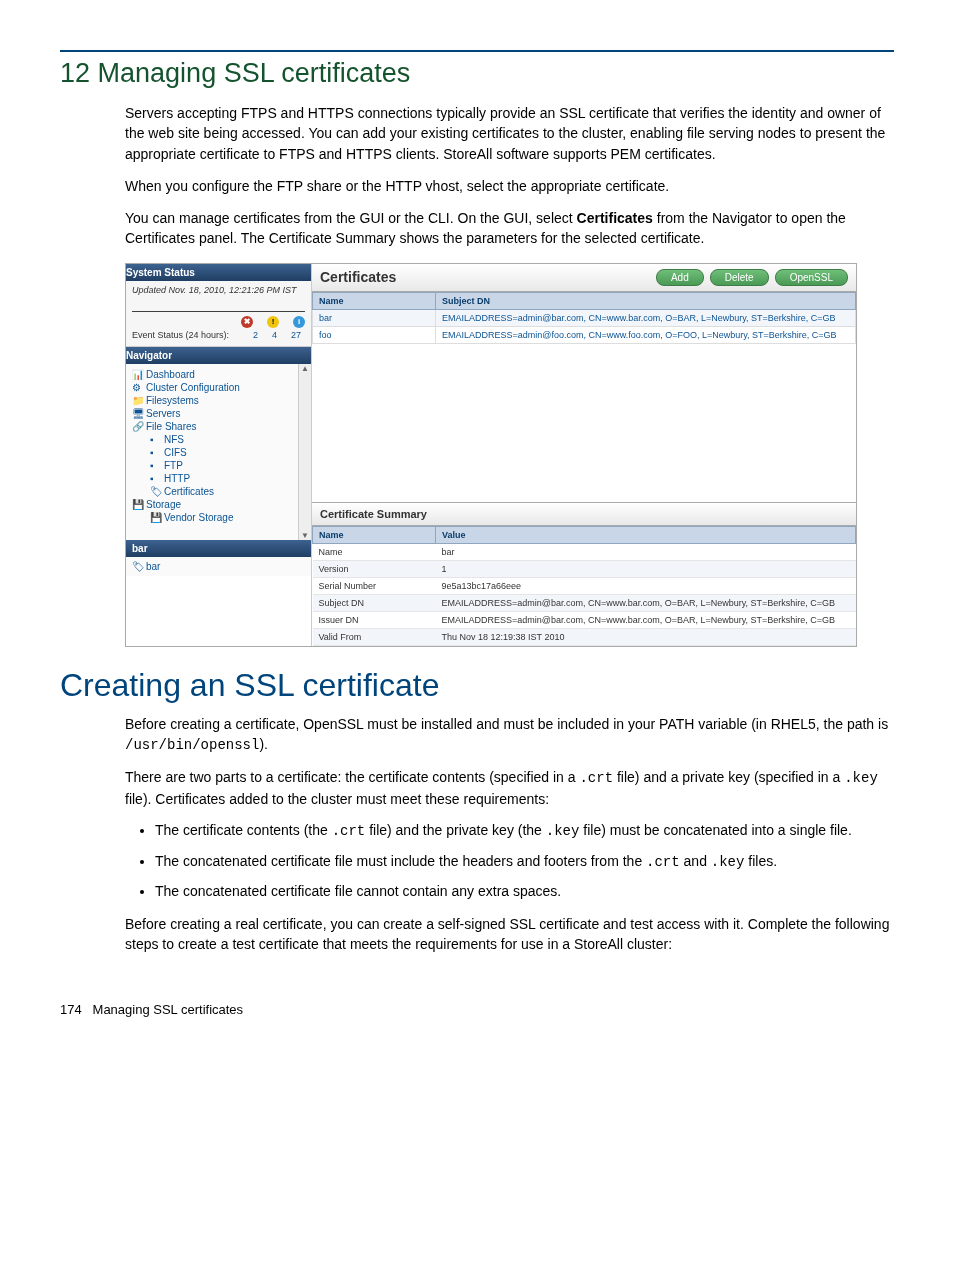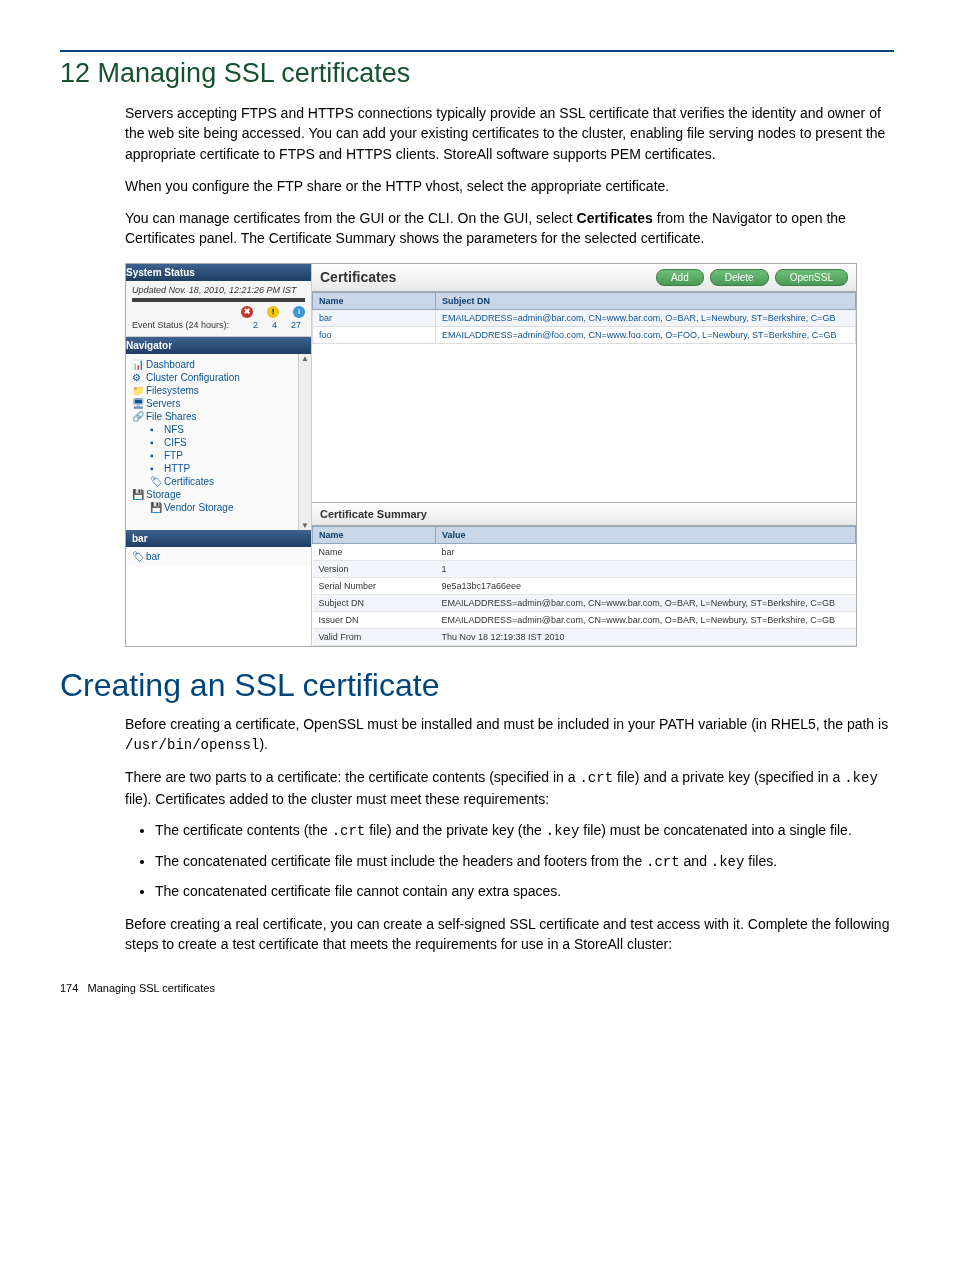--- a/index.html
+++ b/index.html
@@ -73,22 +73,22 @@
   }
   .status-body {
     background: #f6f6f6;
     padding: 4px 6px 6px 6px;
     border-bottom: 1px solid #ccc;
   }
   .updated {
     font-style: italic;
     font-size: 9px;
     color: #333;
-    border-bottom: 4px solid #404040;
-    padding-bottom: 3px;
+    border-bottom: 1px solid #404040;
+    padding-bottom: 16px;
     margin-bottom: 4px;
   }
   .status-icons {
     display: flex;
     justify-content: flex-end;
     gap: 14px;
     margin-bottom: 2px;
   }
   .icon-circle {
     width: 12px; height: 12px; border-radius: 50%; display: inline-flex;
@@ -146,21 +146,21 @@
   .summary-header {
     background: linear-gradient(#fff, #e8e8e8);
     padding: 5px 8px; border-top: 1px solid #aaa; border-bottom: 1px solid #aaa;
     font-weight: bold; font-size: 11px; color: #333;
   }
   .tbl2 { width: 100%; border-collapse: collapse; font-size: 9px; }
   .tbl2 th { background: #c8d6e8; text-align: left; padding: 3px 6px; font-weight: bold; border: 1px solid #8fa6bf; color:#0b3d6b; width:110px;}
   .tbl2 th.val { width: auto; }
   .tbl2 td { padding: 3px 6px; border-bottom: 1px solid #e5e5e5; color: #333; }
   .tbl2 tr:nth-child(even) td { background: #f2f6fb; }
-  .footer { font-size: 11px; color: #000; margin-top: 28px; }
+  .footer { font-size: 13px; color: #000; margin-top: 48px; }
 </style>
 </head>
 <body>
 
 <div class="page">
   <hr class="top-rule">
   <h1 class="chapter">
     <span>12</span>
     <span>Managing SSL certificates</span>
   </h1>

